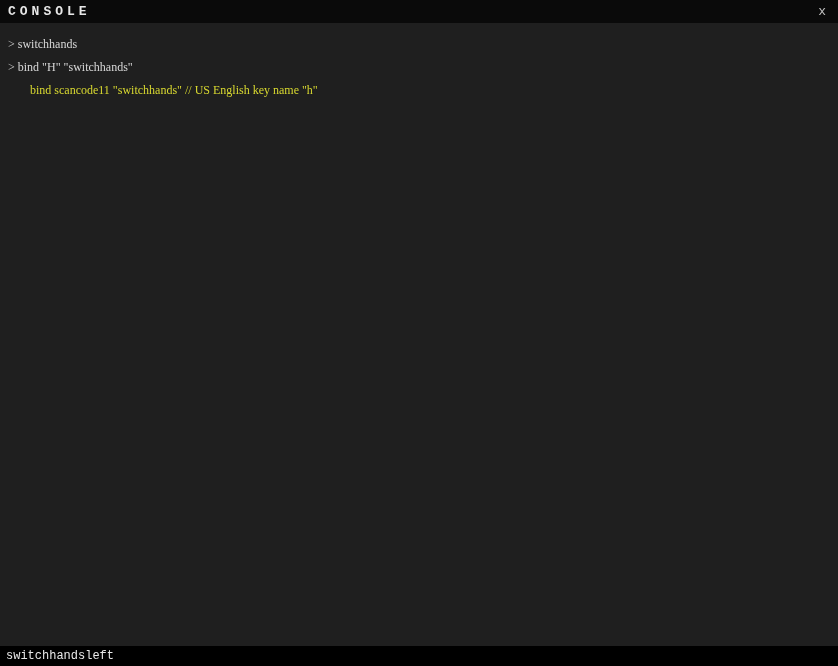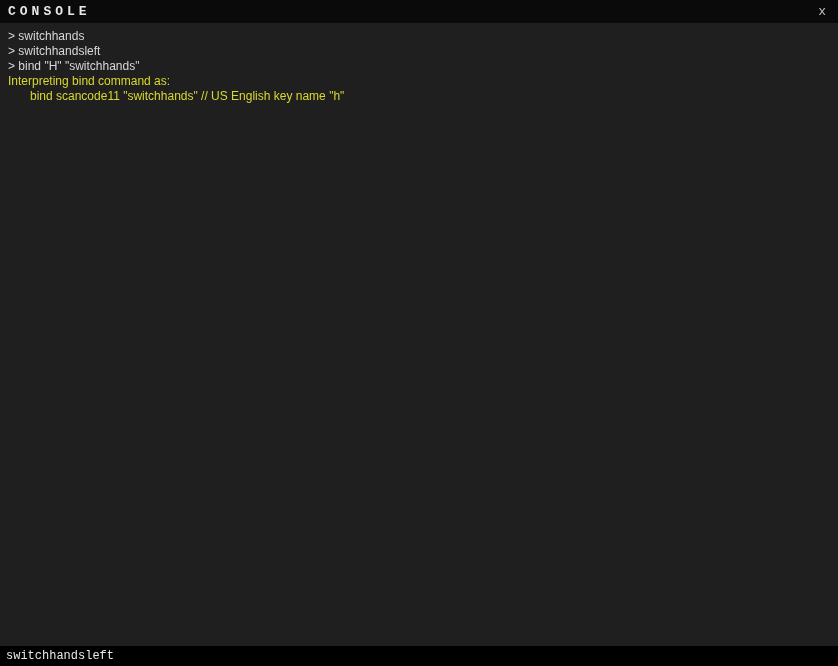--- a/index.html
+++ b/index.html
@@ -38,21 +38,22 @@
     .output {
       flex: 1;
       padding: 6px 8px;
       color: #d8d8d8;
       line-height: 1.25;
       overflow: hidden;
       background: #1f1f1f;
     }
     .line {
       white-space: pre;
-      font-family: Liberation Sans, sans-serif;
+      font-family: Liberation Serif, serif;
+      margin-top: 8px;
     }
     .prompt-line {
       color: #d8d8d8;
     }
     .info-line {
       color: #d8d830;
     }
     .indent {
       padding-left: 22px;
     }
@@ -73,19 +74,17 @@
 </head>
 <body>
 
 <div class="header">
   <span>CONSOLE</span>
   <span class="close-icon">x</span>
 </div>
 
 <div class="output">
   <div class="line prompt-line"><span>&gt;</span> <span>switchhands</span></div>
-  <div class="line prompt-line"><span>&gt;</span> <span>switchhandsleft</span></div>
   <div class="line prompt-line"><span>&gt;</span> <span>bind "H" "switchhands"</span></div>
-  <div class="line info-line">Interpreting bind command as:</div>
   <div class="line info-line indent">bind scancode11 "switchhands" // US English key name "h"</div>
 </div>
 
 <input class="input-bar" type="text" value="switchhandsleft" style="">
 
 </body></html>

